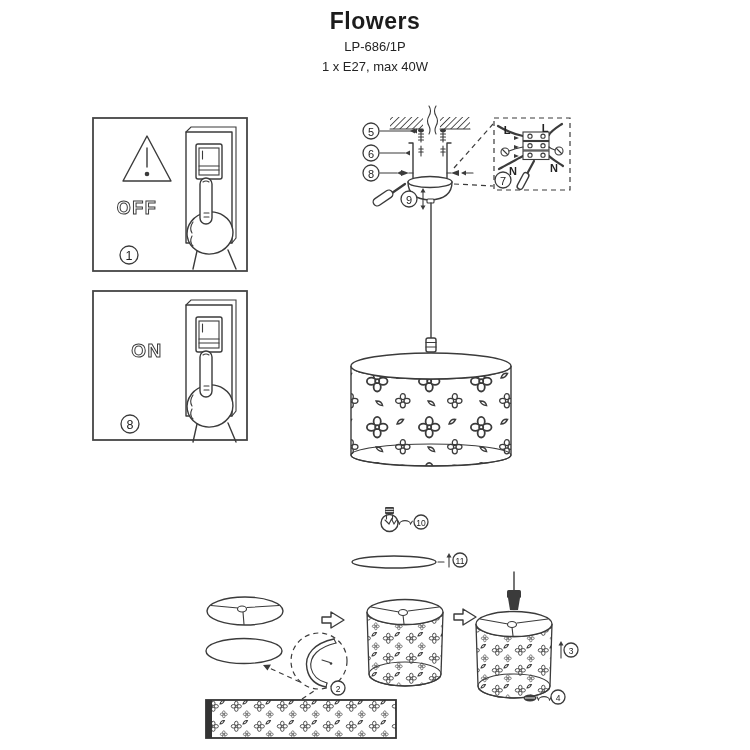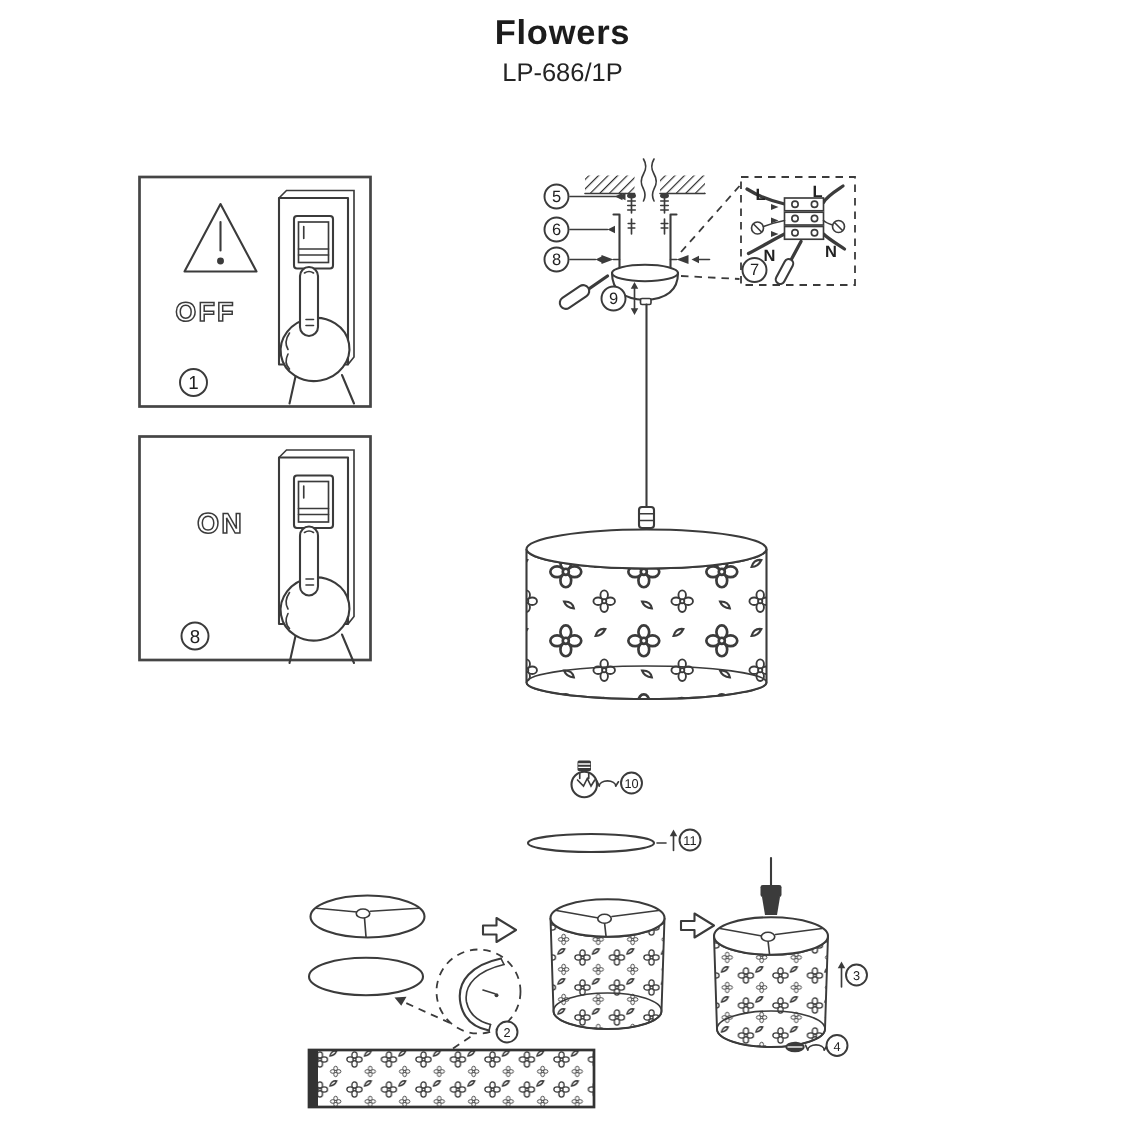--- a/index.html
+++ b/index.html
@@ -1,20 +1,20 @@
 <!DOCTYPE html>
 <html><head>
 <meta charset="utf-8">
 <style>
   html,body{margin:0;padding:0;background:#fff;}
   .page{position:relative;width:750px;height:750px;background:#fff;overflow:hidden;
         font-family:"Liberation Sans",sans-serif;color:#222;}
   .hdr{position:absolute;top:8px;left:0;right:0;text-align:center;}
   .hdr .title{font-size:23px;font-weight:bold;color:#1c1c1c;letter-spacing:.5px;}
-  .hdr .sub{font-size:17px;color:#242424;margin-top:3px;line-height:1.32;}
+  .hdr .sub{font-size:13px;color:#242424;margin-top:3px;line-height:1.32;}
   svg.art{position:absolute;left:0;top:0;}
   .ink{stroke:#3b3b3b;fill:none;stroke-width:1.4;stroke-linecap:round;stroke-linejoin:round;}
   .inkthin{stroke:#3b3b3b;fill:none;stroke-width:1.1;stroke-linecap:round;}
   .inkbold{stroke:#3b3b3b;fill:none;stroke-width:2.2;stroke-linecap:round;}
   .wfill{fill:#fff;}
   .dark{fill:#3b3b3b;stroke:none;}
   .dash{stroke:#3b3b3b;fill:none;stroke-width:1.2;stroke-dasharray:5 4;}
   .step circle{fill:#fff;stroke:#3b3b3b;stroke-width:1.3;}
   .stepnum{font:11px "Liberation Sans",sans-serif;fill:#222;text-anchor:middle;dominant-baseline:central;}
   .stepnum.big{font-size:12.5px;}
@@ -26,20 +26,21 @@
            dominant-baseline:central;}
 </style>
 </head>
 <body>
 
 <div class="page">
 
   <div class="hdr">
     <div class="title">Flowers</div>
     <div class="sub">LP-686/1P</div>
+    <div class="sub">1 x E27, max 40W</div>
   </div>
 
   <svg class="art" width="750" height="750" viewBox="0 0 750 750">
     <defs>
       <g id="flw">
         <g fill="#fff" stroke="#3b3b3b" stroke-width="1.6" stroke-linejoin="round">
           <ellipse cx="10" cy="4.8" rx="3.2" ry="4"></ellipse>
           <ellipse cx="10" cy="15.2" rx="3.2" ry="4"></ellipse>
           <ellipse cx="4.8" cy="10" rx="4" ry="3.2"></ellipse>
           <ellipse cx="15.2" cy="10" rx="4" ry="3.2"></ellipse>

